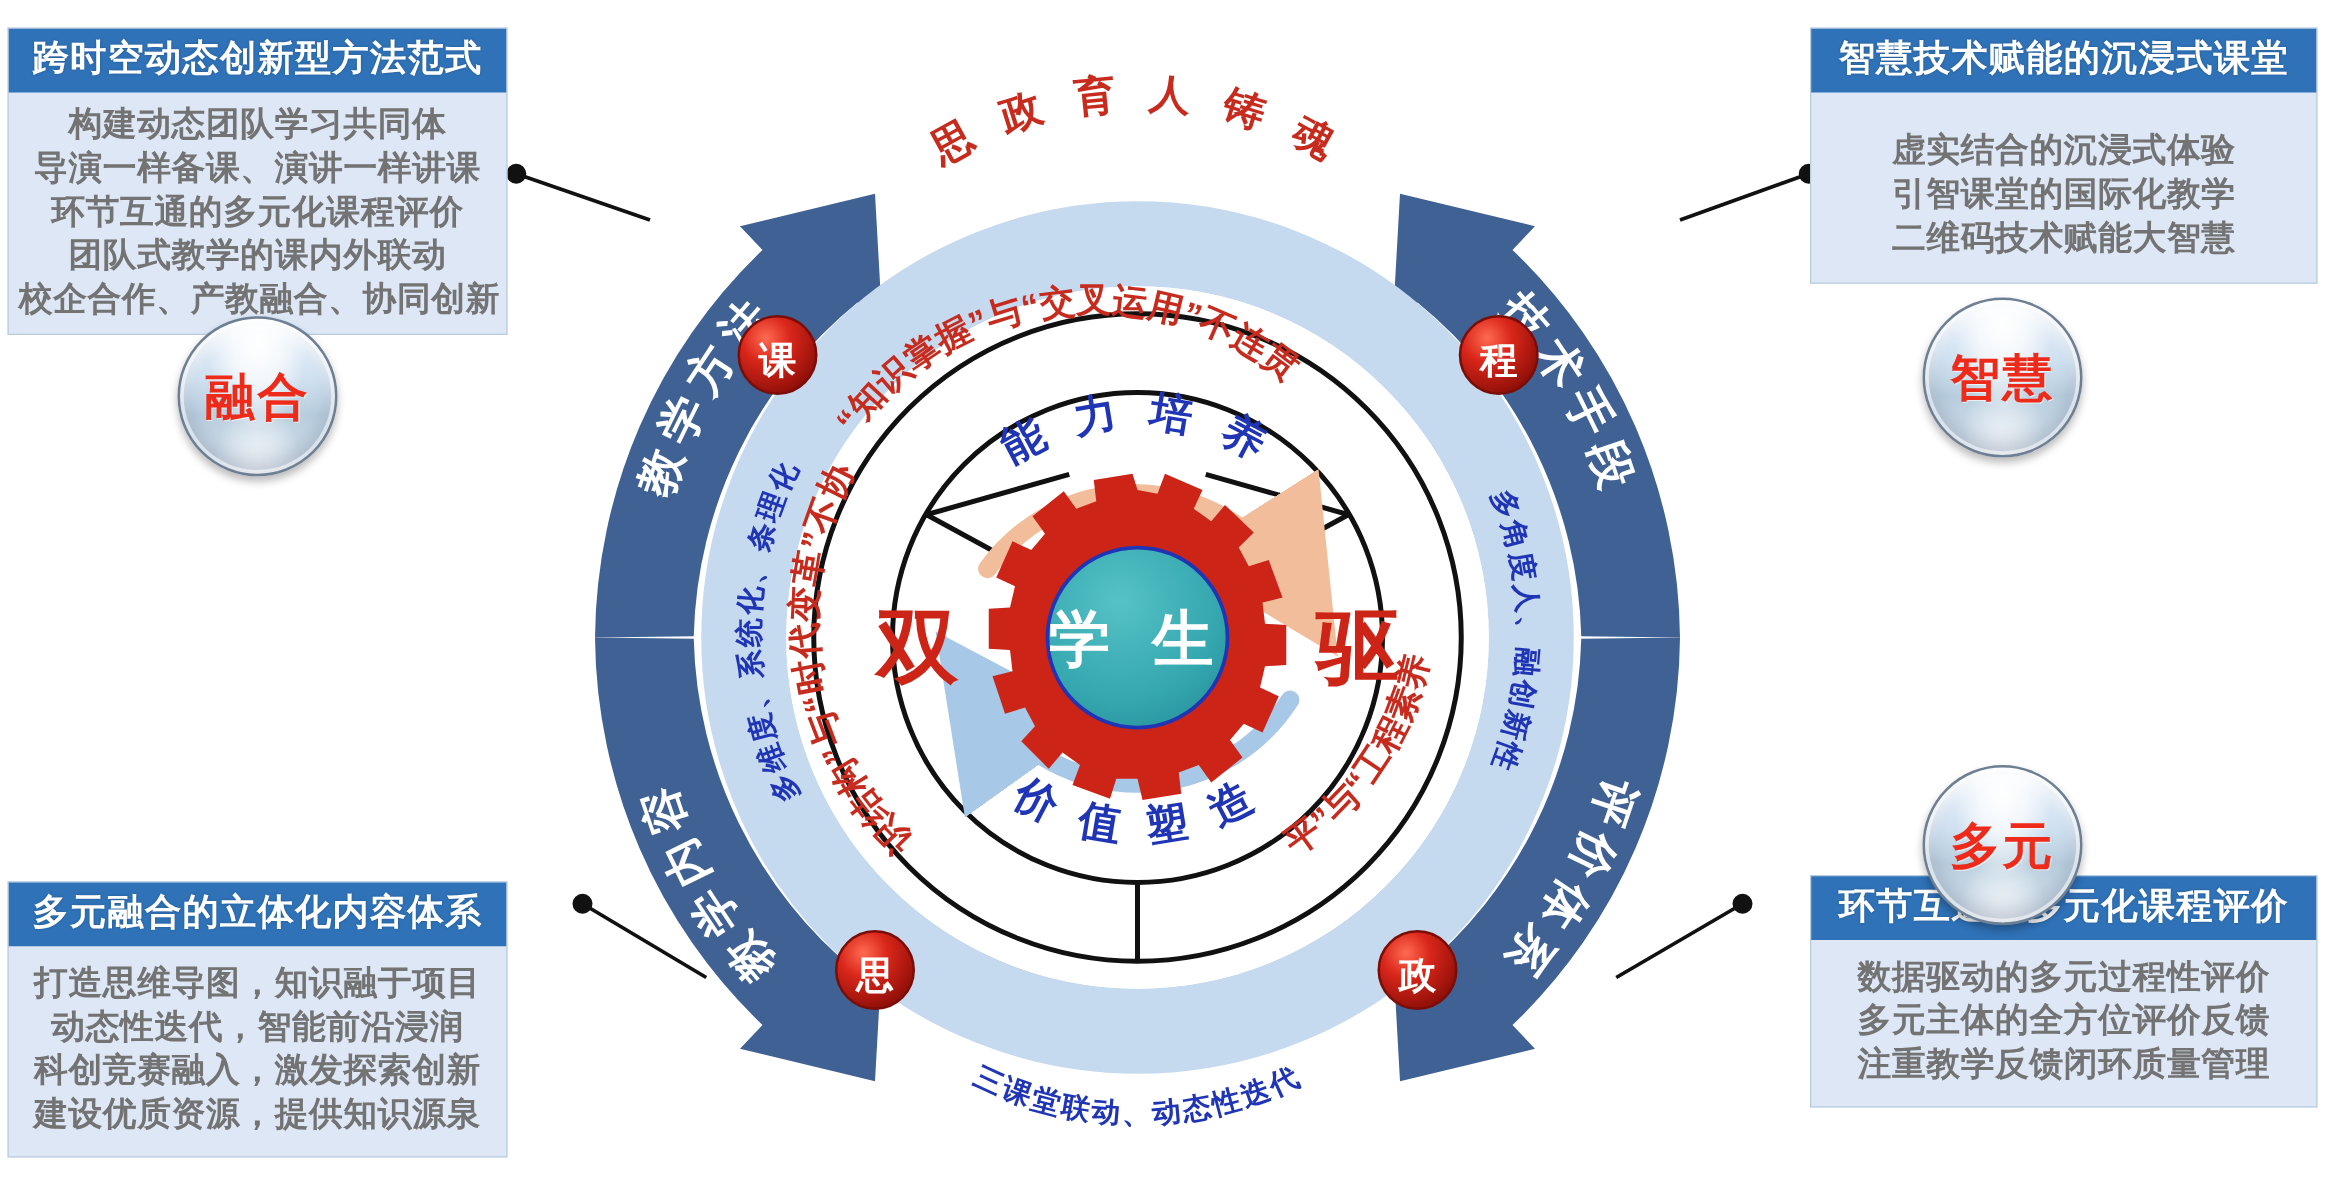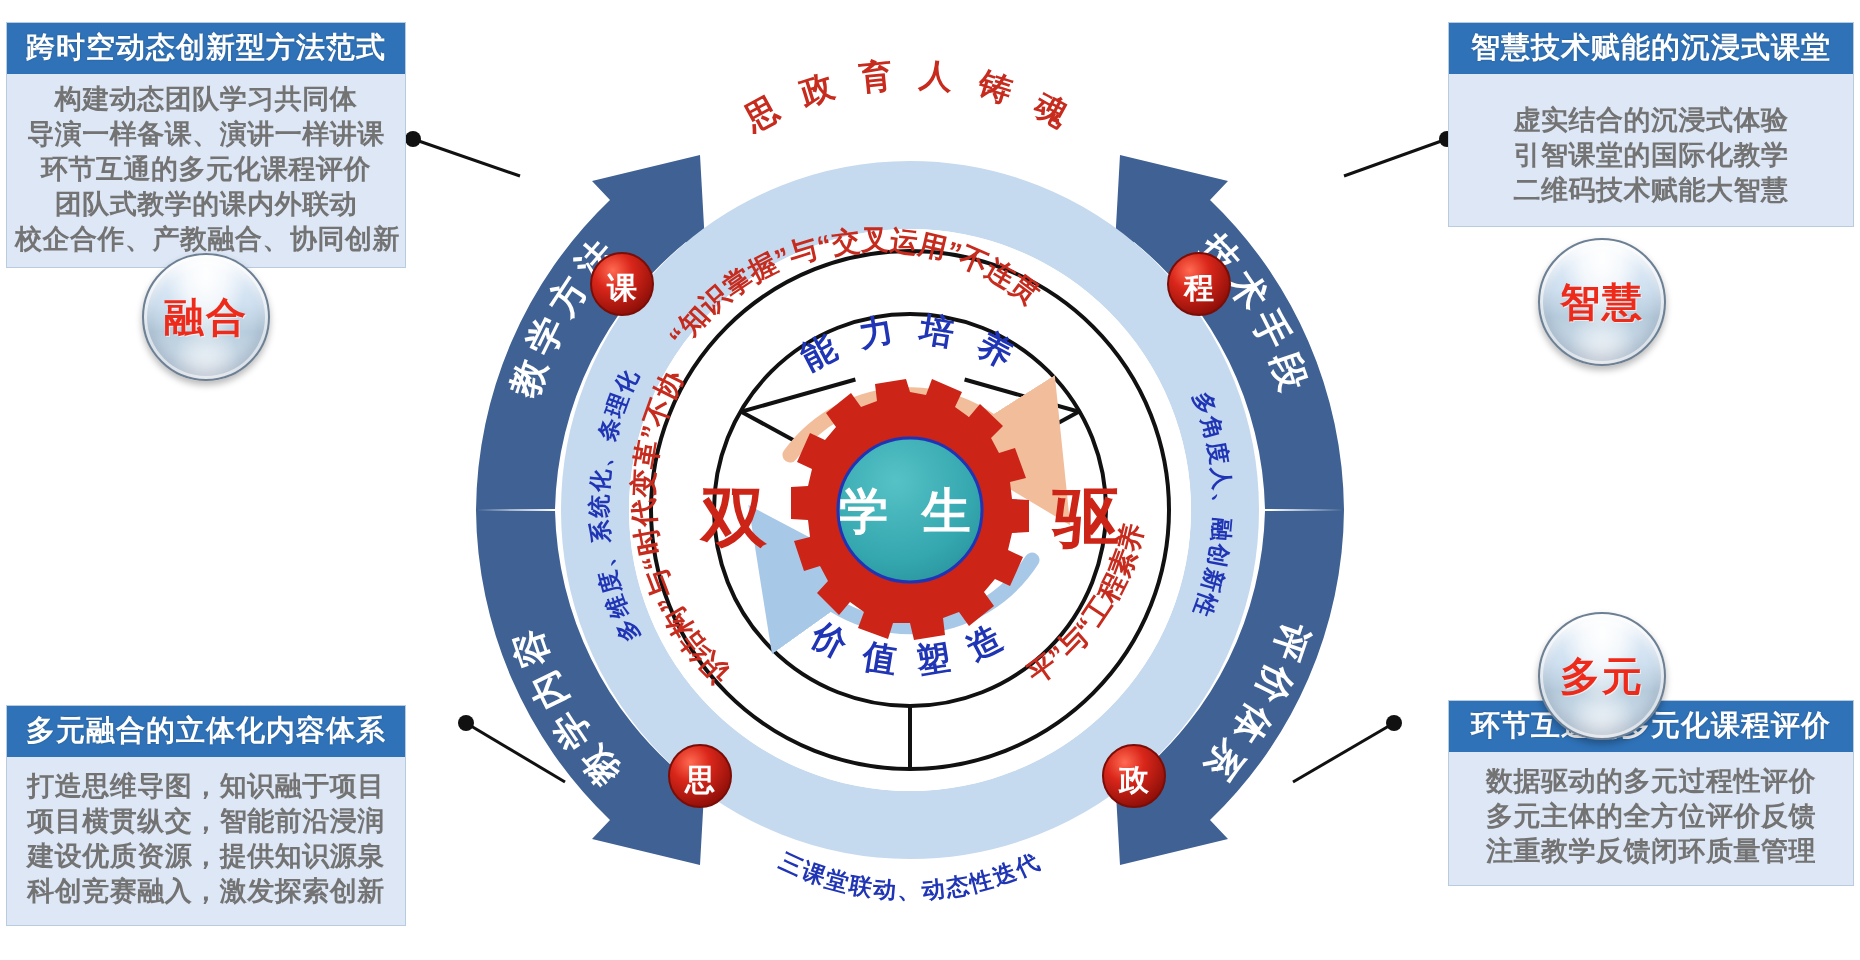--- a/index.html
+++ b/index.html
@@ -251,23 +251,23 @@
       <div>虚实结合的沉浸式体验</div>
       <div>引智课堂的国际化教学</div>
       <div>二维码技术赋能大智慧</div>
     </div>
   </div>
 
   <div class="panel" id="panel-bl">
     <div class="hdr">多元融合的立体化内容体系</div>
     <div class="body" style="padding-top:12px;padding-bottom:16px;">
       <div>打造思维导图，知识融于项目</div>
-      <div>项目横贯纵交，智能前沿浸润</div>
+      <div>动态性迭代，智能前沿浸润</div>
+      <div>科创竞赛融入，激发探索创新</div>
       <div>建设优质资源，提供知识源泉</div>
-      <div>科创竞赛融入，激发探索创新</div>
     </div>
   </div>
 
   <div class="panel" id="panel-br">
     <div class="hdr">环节互通的多元化课程评价</div>
     <div class="body" style="padding-top:12px;padding-bottom:16px;">
       <div>数据驱动的多元过程性评价</div>
       <div>多元主体的全方位评价反馈</div>
       <div>注重教学反馈闭环质量管理</div>
     </div>

